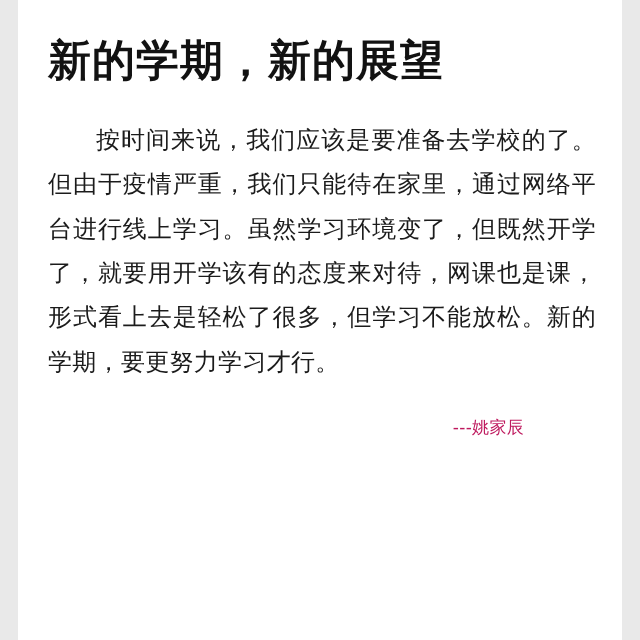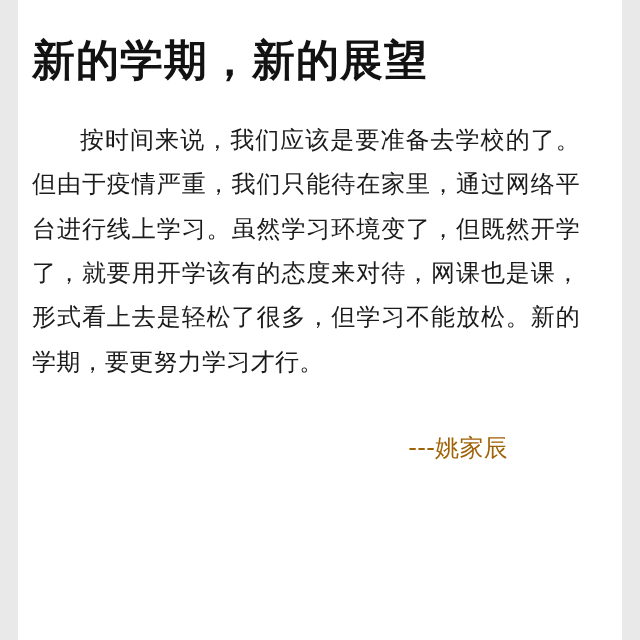--- a/index.html
+++ b/index.html
@@ -24,21 +24,21 @@
     position: absolute;
     left: 18px;
     top: 0px;
     width: 604px;
     height: 640px;
     background: #ffffff;
     box-sizing: border-box;
   }
   .content {
     position: absolute;
-    left: 14px;
+    left: 30px;
     top: 34px;
     width: 548px;
     box-sizing: border-box;
   }
   .title {
     font-family: "DejaVu Sans", "Liberation Sans", sans-serif;
     font-size: 43px;
     font-weight: bold;
     color: #121212;
     letter-spacing: 1px;
@@ -51,26 +51,26 @@
     font-size: 24px;
     color: #1b1b1b;
     line-height: 1.85;
     text-align: justify;
     text-justify: inter-ideograph;
     text-indent: 2em;
     margin: 0;
     letter-spacing: 0.3px;
   }
   .signature {
-    margin-top: 48px;
+    margin-top: 32px;
     text-align: right;
     padding-right: 72px;
     font-family: "DejaVu Sans", "Liberation Sans", sans-serif;
-    font-size: 24px;
-    color: #a16207;
+    font-size: 17px;
+    color: #be185d;
     letter-spacing: 0.3px;
   }
 </style>
 </head>
 <body>
 
 <div class="page">
   <div class="card">
     <div class="content">
       <h1 class="title">新的学期，新的展望</h1>

